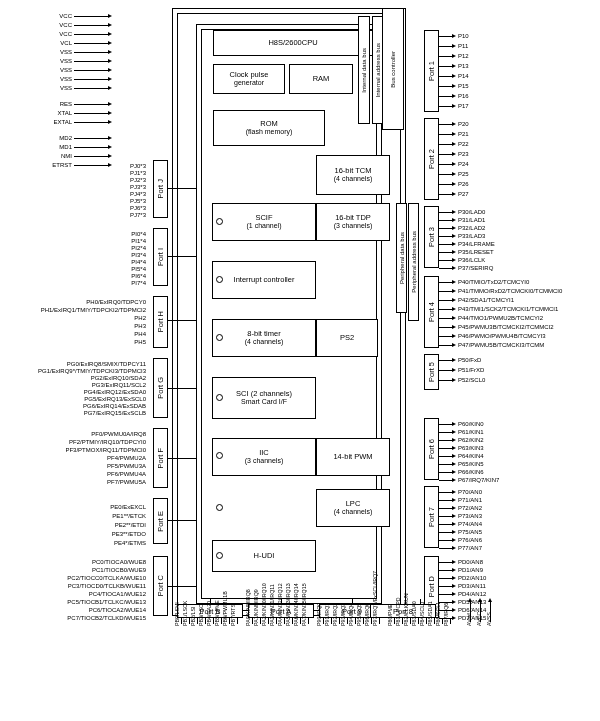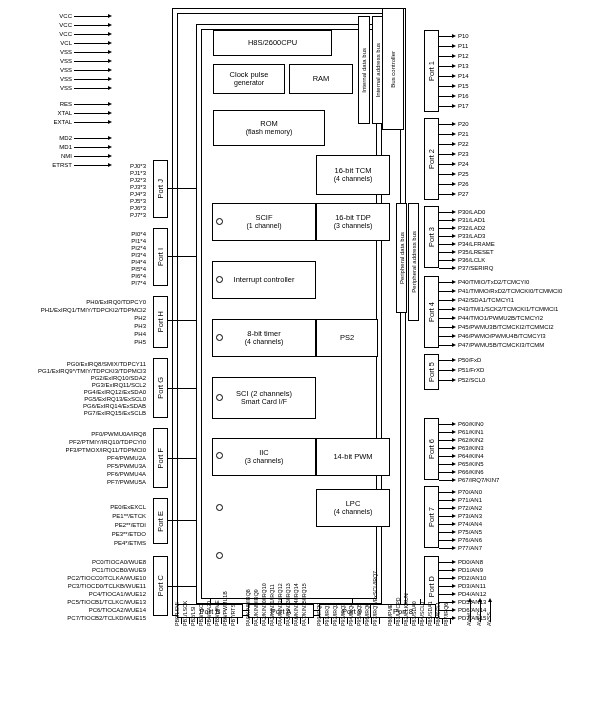--- a/index.html
+++ b/index.html
@@ -92,21 +92,21 @@
   <div class="ln lnh" style="left:74px;top:156px;width:36px;"></div>
     <div class="arrR" style="left:108px;top:153.5px;"></div>
   <div class="ln lnh" style="left:74px;top:165px;width:36px;"></div>
     <div class="arrR" style="left:108px;top:162.5px;"></div>
 
   <div class="frame" style="left:172px;top:8px;width:234px;height:608px;"></div>
   <div class="frame" style="left:177px;top:13px;width:224px;height:598px;"></div>
   <div class="frame" style="left:196px;top:24px;width:186px;height:580px;"></div>
   <div class="frame" style="left:201px;top:29px;width:176px;height:570px;"></div>
 
-  <div class="blk" style="left:213px;top:30px;width:119px;height:26px;">
+  <div class="blk" style="left:213px;top:30px;width:160px;height:26px;">
     <div>H8S/2600CPU</div>
   </div>
 
   <div class="blk" style="left:213px;top:64px;width:72px;height:30px;">
     <div>Clock pulse</div>
     <div class="l2">generator</div>
   </div>
 
   <div class="blk" style="left:289px;top:64px;width:64px;height:30px;">
     <div>RAM</div>
@@ -141,20 +141,23 @@
   <div class="ovl" style="left:216px;top:394px;"></div>
 
   <div class="blk" style="left:212px;top:438px;width:104px;height:38px;">
     <div>IIC</div>
     <div class="l2">(3 channels)</div>
   </div>
   <div class="ovl" style="left:216px;top:452px;"></div>
 
   <div class="ovl" style="left:216px;top:504px;"></div>
 
+  <div class="blk" style="left:212px;top:540px;width:104px;height:32px;">
+    <div>H-UDI</div>
+  </div>
   <div class="ovl" style="left:216px;top:552px;"></div>
 
   <div class="blk" style="left:316px;top:155px;width:74px;height:40px;">
     <div>16-bit TCM</div>
     <div class="l2">(4 channels)</div>
   </div>
 
   <div class="blk" style="left:316px;top:203px;width:74px;height:38px;">
     <div>16-bit TDP</div>
     <div class="l2">(3 channels)</div>

